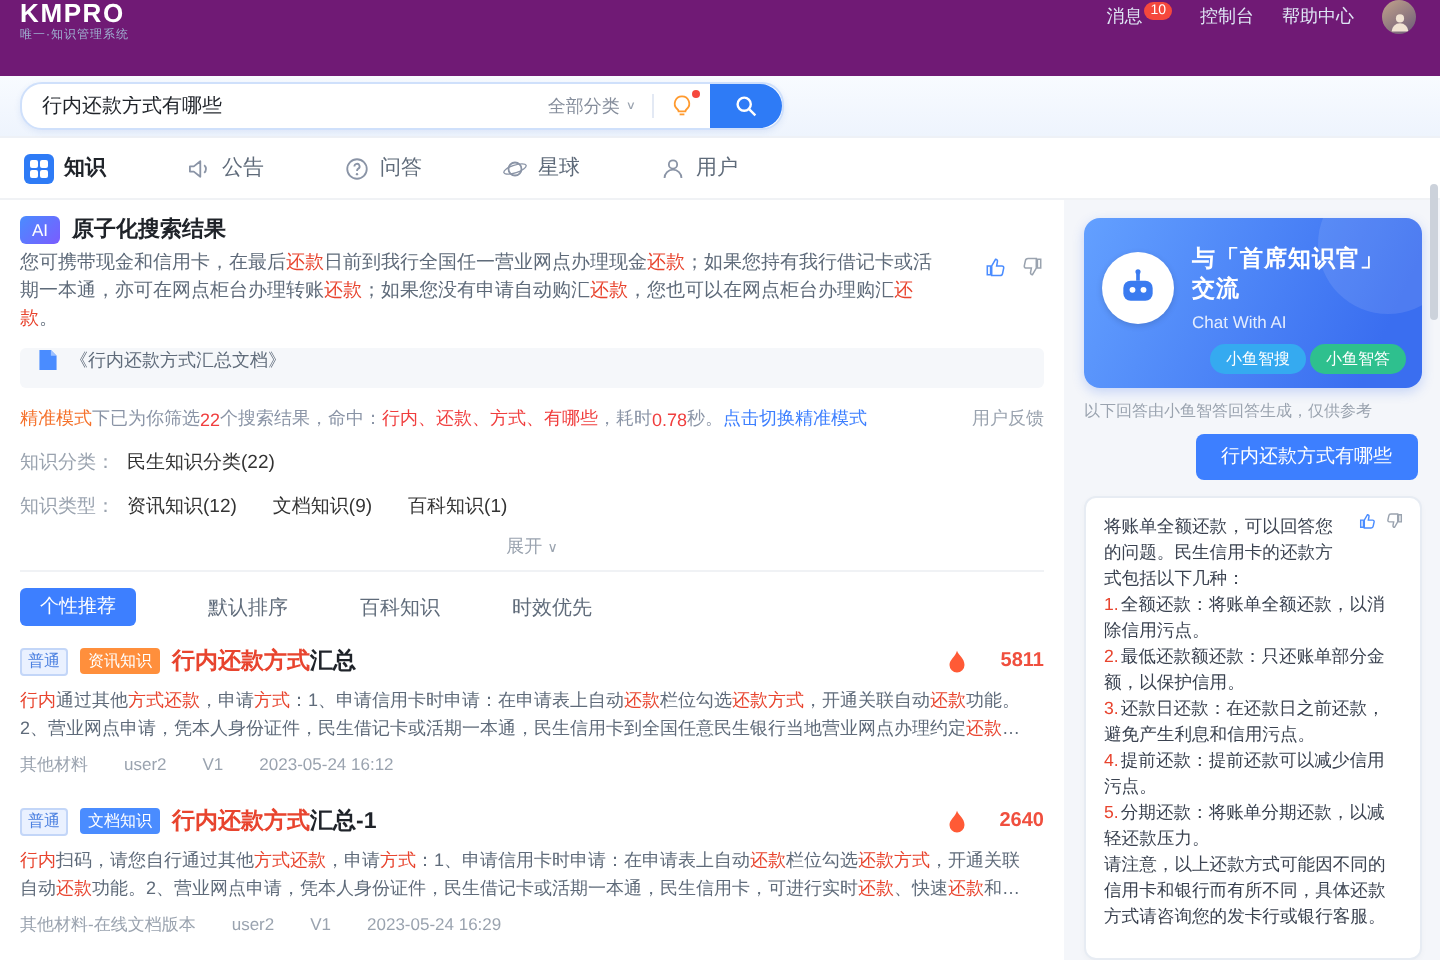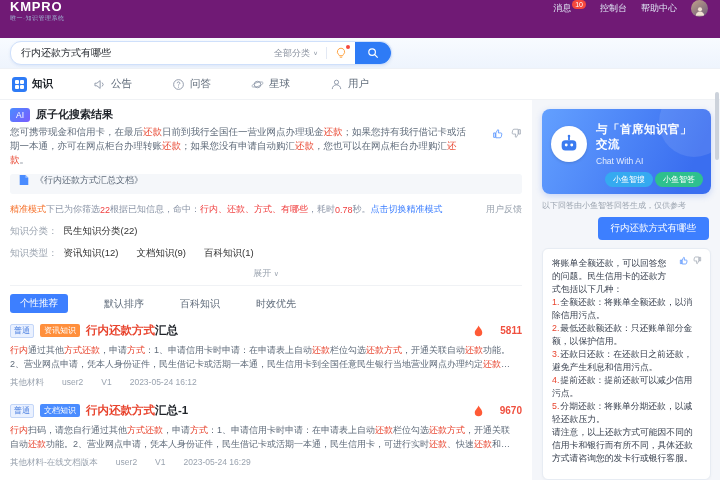--- a/index.html
+++ b/index.html
@@ -230,21 +230,21 @@
             <path d="M1 1h8l4 4v10H1z" fill="#4a8cff"></path>
             <path d="M9 1v4h4z" fill="#9fc2ff"></path>
           </svg>
         <span>《行内还款方式汇总文档》</span>
       </div>
 
       <div class="mode-bar">
         <span class="mode-label">精准模式</span>
         <span>下已为你筛选</span>
         <span class="mode-count">22</span>
-        <span>根据已知信息，命中：</span>
+        <span>个搜索结果，命中：</span>
         <span class="mode-kw">行内、还款、方式、有哪些</span>
         <span>，耗时</span>
         <span class="mode-count">0.78</span>
         <span>秒。</span>
         <span class="mode-link">点击切换精准模式</span>
         <span class="feedback">用户反馈</span>
       </div>
 
       <div class="filter-row">
         <span class="f-label">知识分类：</span>
@@ -295,21 +295,21 @@
           </div>
           <div class="result">
             <div class="r-head">
               <span class="badge-level">普通</span>
               <span class="badge-type" style="background: rgb(74, 140, 255);">文档知识</span>
               <span class="r-title"><span class="hl">行内</span><span class="hl">还款</span><span class="hl">方式</span>汇总-1</span>
               <span class="heat">
                 <svg width="9" height="12" viewBox="0 0 12 15">
                   <path d="M6 0c1 3 5 5 5 9.5a5 5 0 01-10 0C1 5.8 5 4 6 0z" fill="#ff5a36"></path>
                 </svg>
-                <span>9670</span>
+                <span>2640</span>
               </span>
             </div>
             <div class="r-snippet"><span class="hl">行内</span>扫码，请您自行通过其他<span class="hl">方式</span><span class="hl">还款</span>，申请<span class="hl">方式</span>：1、申请信用卡时申请：在申请表上自动<span class="hl">还款</span>栏位勾选<span class="hl">还款</span><span class="hl">方式</span>，开通关联自动<span class="hl">还款</span>功能。2、营业网点申请，凭本人身份证件，民生借记卡或活期一本通，民生信用卡，可进行实时<span class="hl">还款</span>、快速<span class="hl">还款</span>和约定。ATM我行取款机...</div>
             <div class="r-meta">
               <span>其他材料-在线文档版本</span>
               <span>user2</span>
               <span>V1</span>
               <span>2023-05-24 16:29</span>
             </div>
           </div>

